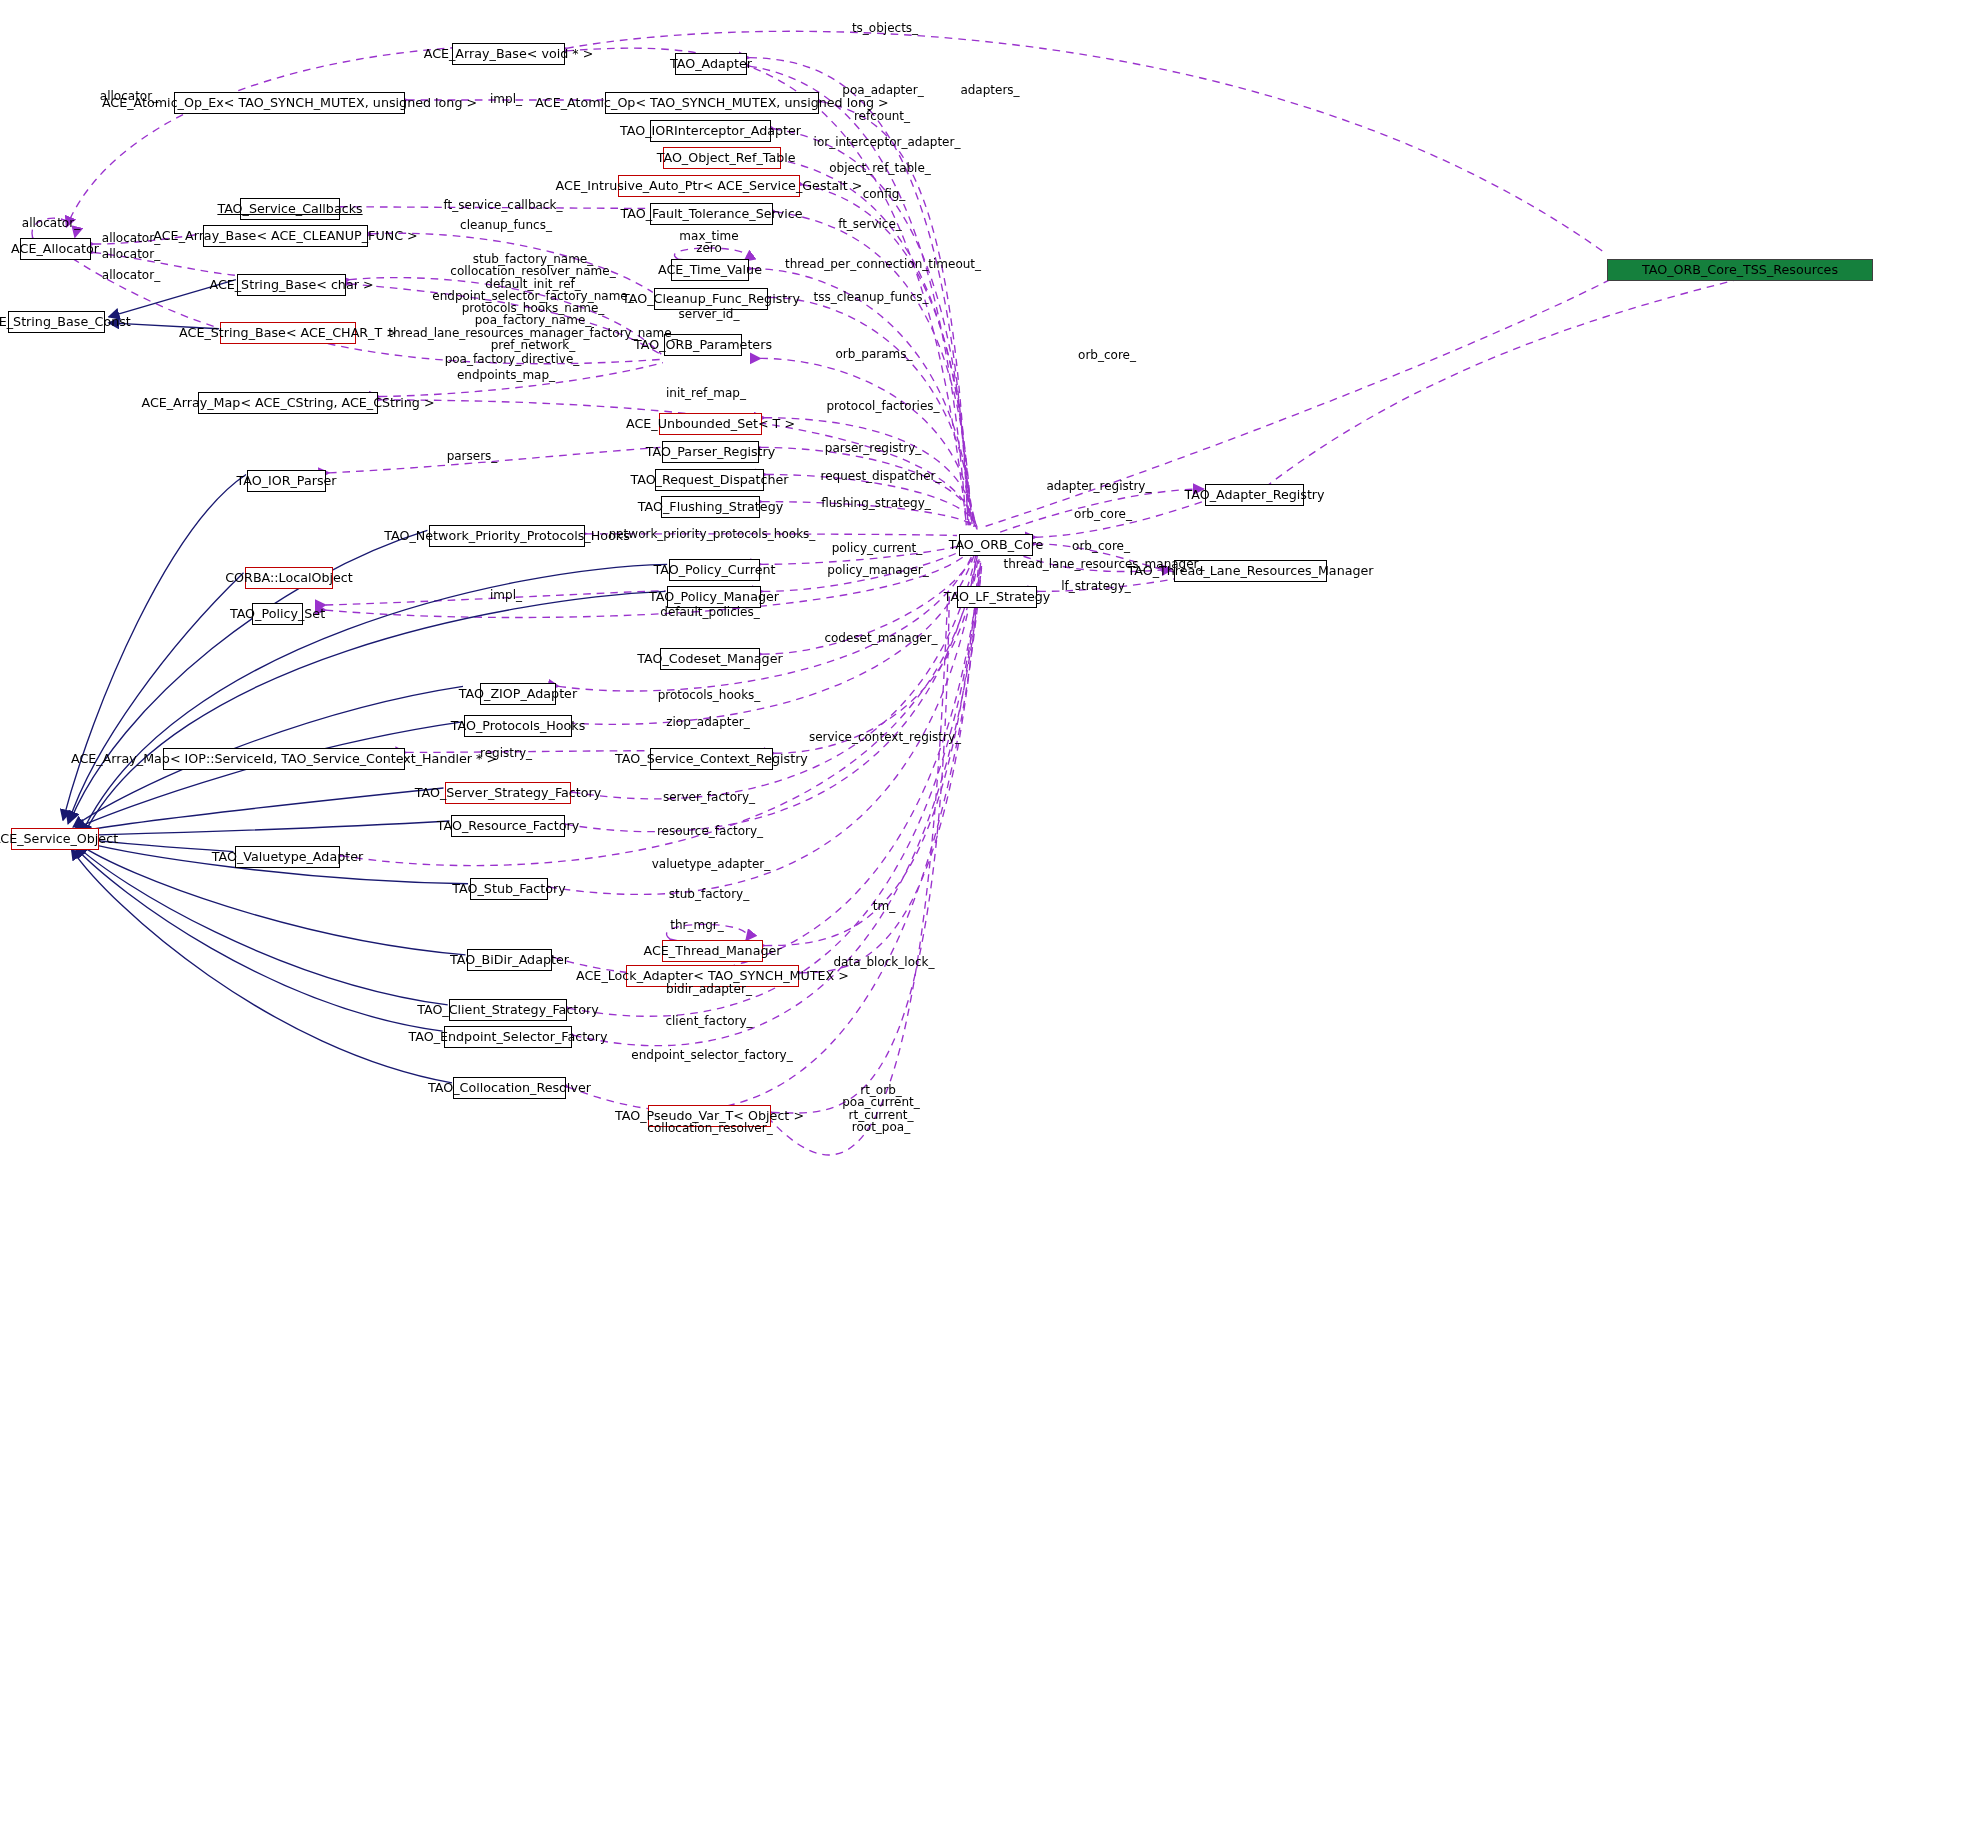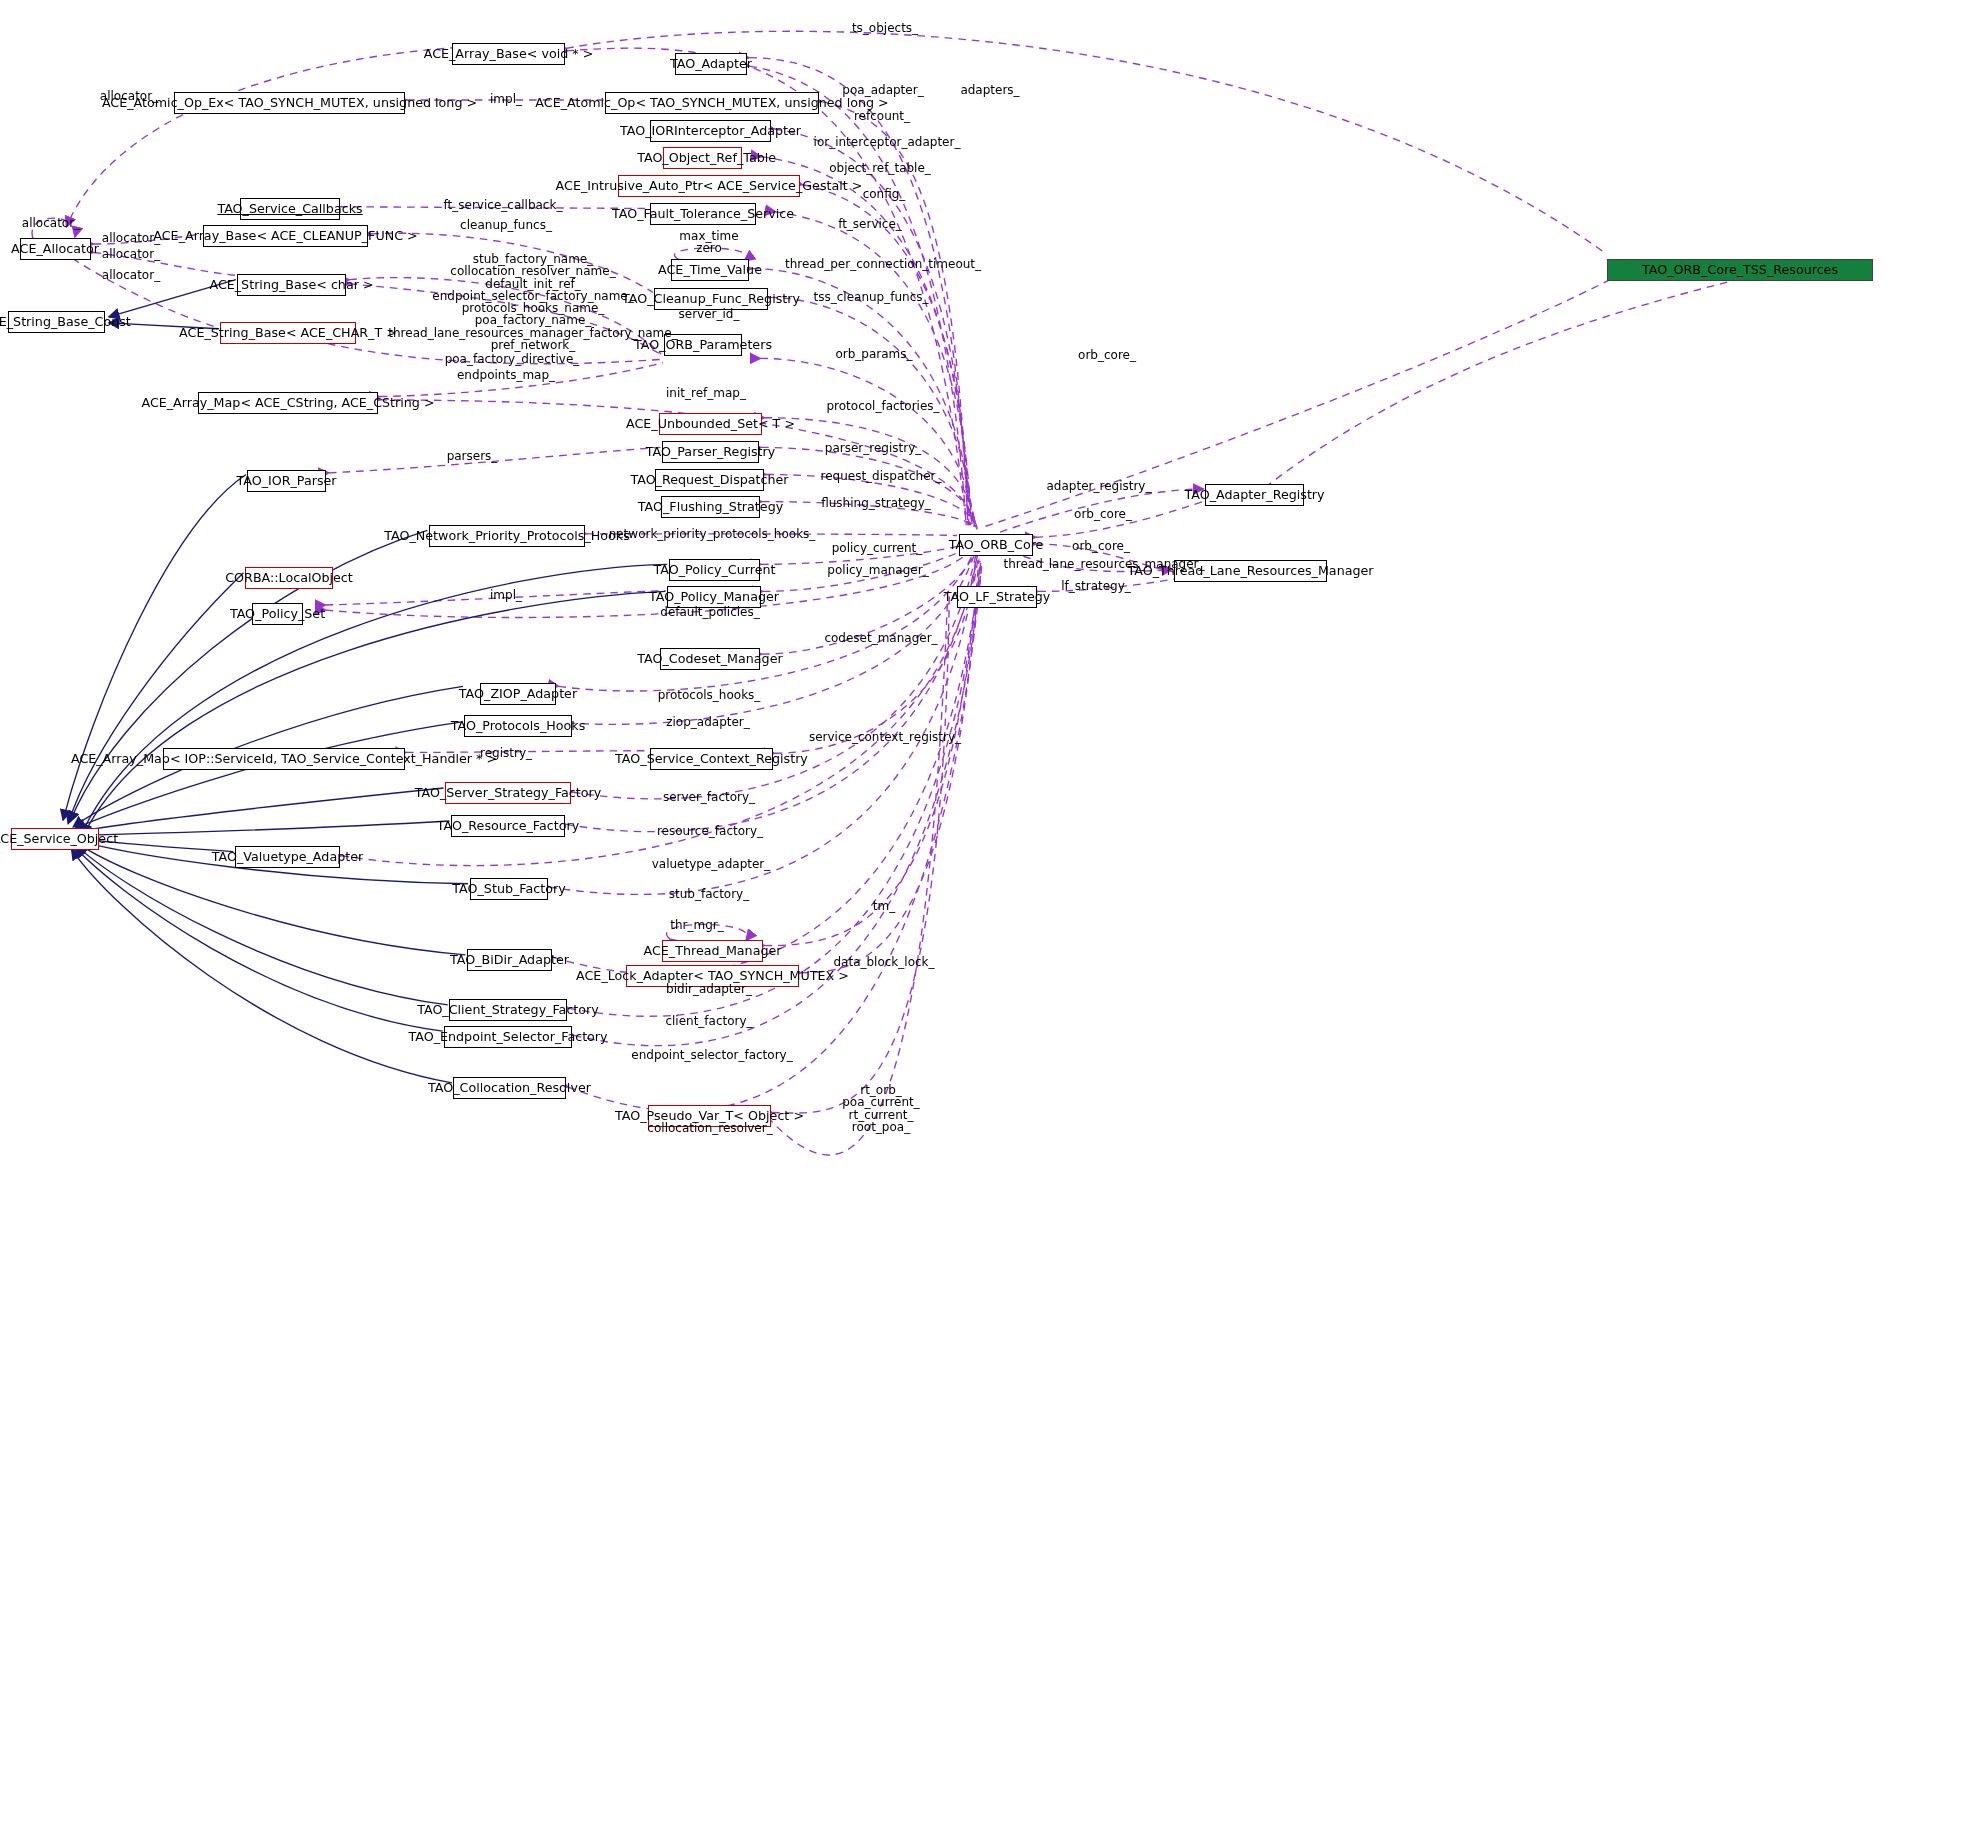--- a/index.html
+++ b/index.html
@@ -173,24 +173,24 @@
     <path class="inherit" marker-end="url(#ai)" d="M787,666 C600,670 200,760 96,984"></path>
     <path class="inherit" marker-end="url(#ai)" d="M785,698 C600,706 200,780 98,986"></path>
   </svg>
 
   <div id="nodes">
       <div class="node" style="left: 452px; top: 43px; width: 113px;">ACE_Array_Base&lt; void * &gt;</div>
       <div class="node" style="left: 675px; top: 53px; width: 72px;">TAO_Adapter</div>
       <div class="node" style="left: 174px; top: 92px; width: 231px;">ACE_Atomic_Op_Ex&lt; TAO_SYNCH_MUTEX, unsigned long &gt;</div>
       <div class="node" style="left: 605px; top: 92px; width: 214px;">ACE_Atomic_Op&lt; TAO_SYNCH_MUTEX, unsigned long &gt;</div>
       <div class="node" style="left: 650px; top: 120px; width: 121px;">TAO_IORInterceptor_Adapter</div>
-      <div class="node red" style="left: 663px; top: 147px; width: 79px; padding-left: 15px;">TAO_Object_Ref_Table</div>
+      <div class="node red" style="left: 663px; top: 147px; width: 118px; padding-left: 15px;">TAO_Object_Ref_Table</div>
       <div class="node red" style="left: 618px; top: 175px; width: 182px;">ACE_Intrusive_Auto_Ptr&lt; ACE_Service_Gestalt &gt;</div>
       <div class="node" style="left: 240px; top: 198px; width: 100px; text-decoration: underline;">TAO_Service_Callbacks</div>
-      <div class="node" style="left: 650px; top: 203px; width: 106px;">TAO_Fault_Tolerance_Service</div>
+      <div class="node" style="left: 650px; top: 203px; width: 123px;">TAO_Fault_Tolerance_Service</div>
       <div class="node" style="left: 203px; top: 225px; width: 165px;">ACE_Array_Base&lt; ACE_CLEANUP_FUNC &gt;</div>
       <div class="node" style="left: 19.5px; top: 238px; width: 71px;">ACE_Allocator</div>
       <div class="node" style="left: 671px; top: 259px; width: 78px;">ACE_Time_Value</div>
       <div class="node" style="left: 654px; top: 288px; width: 114px;">TAO_Cleanup_Func_Registry</div>
       <div class="node focus" style="left: 1607px; top: 259px; width: 266px;">TAO_ORB_Core_TSS_Resources</div>
       <div class="node" style="left: 237px; top: 274px; width: 109px;">ACE_String_Base&lt; char &gt;</div>
       <div class="node" style="left: 7.6px; top: 311px; width: 97px;">ACE_String_Base_Const</div>
       <div class="node red" style="left: 220px; top: 322px; width: 136px;">ACE_String_Base&lt; ACE_CHAR_T &gt;</div>
       <div class="node" style="left: 664px; top: 334px; width: 78px;">TAO_ORB_Parameters</div>
       <div class="node" style="left: 198px; top: 392px; width: 180px;">ACE_Array_Map&lt; ACE_CString, ACE_CString &gt;</div>

